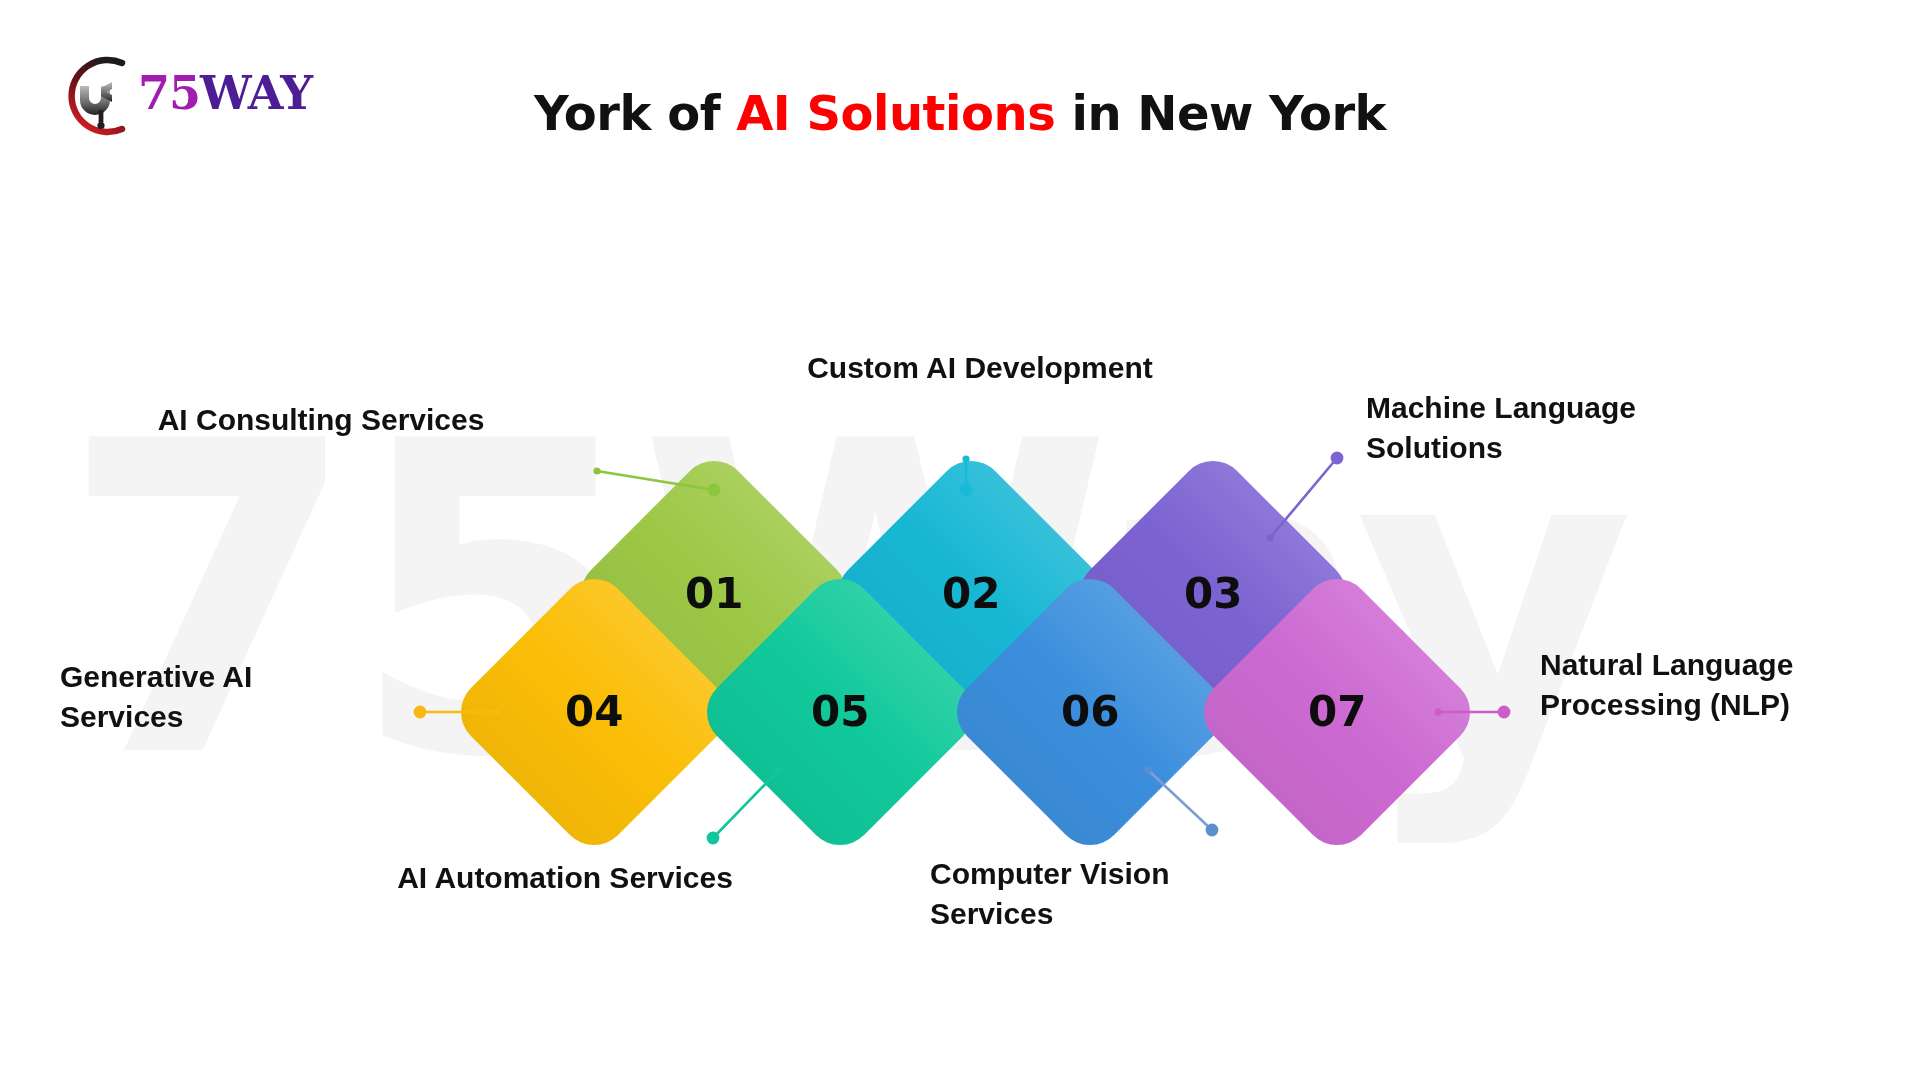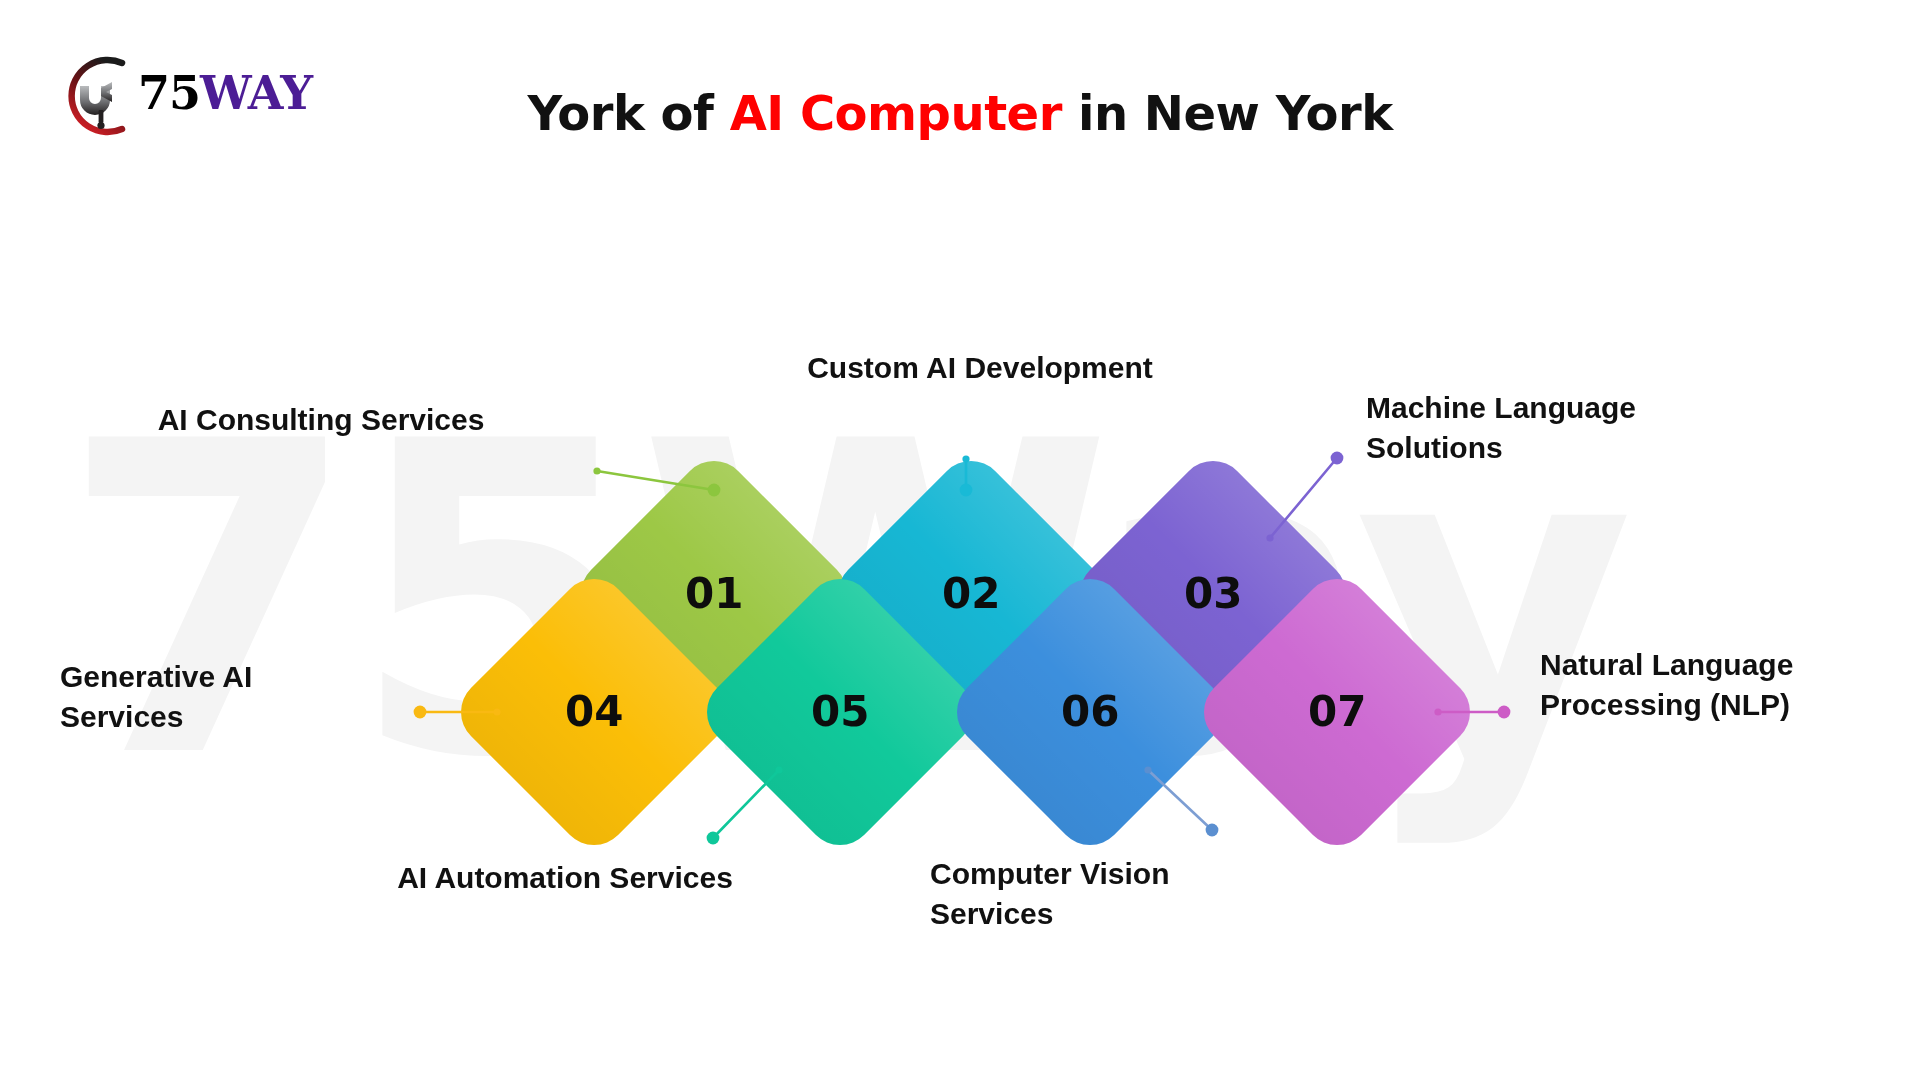--- a/index.html
+++ b/index.html
@@ -21,21 +21,21 @@
   #header { position:absolute; left:0; top:0; width:1920px; height:200px; z-index:5; }
 
   #logo { position:absolute; left:60px; top:48px; width:260px; height:96px; }
   #logo-mark { position:absolute; left:0; top:4px; width:82px; height:88px; }
   #logo-word {
     position:absolute; left:78px; top:22px;
     font-family:"DejaVu Serif", serif;
     font-weight:700; font-size:46px; letter-spacing:-1px;
     white-space:nowrap; line-height:1;
   }
-  #logo-75 { color:#000000; }
+  #logo-75 { color:#a21caf; }
   #logo-way { color:#4c1d95; }
 
   #page-title {
     position:absolute; left:0; top:85px; width:1920px;
     text-align:center;
     font-family:"DejaVu Sans", sans-serif;
     font-weight:700; font-size:48px; color:#111111;
     letter-spacing:-0.5px; white-space:nowrap;
   }
   #page-title .accent { color:#ff0000; }
@@ -101,21 +101,21 @@
       </defs>
       <path d="M62 11 A36 36 0 1 0 62 77" fill="none" stroke="url(#arcGrad)" stroke-width="6.5" stroke-linecap="round"></path>
       <path d="M20 34 h9 v12 a6 6 0 0 0 12 0 v-12 h9 v14 a15 15 0 0 1 -30 0 z" fill="url(#wGrad)"></path>
       <path d="M41 36 l11 -6 v7 l-6 3 6 3 v7 l-11 -6 z" fill="url(#wGrad)"></path>
       <rect x="38.6" y="58" width="4.8" height="13" rx="1.2" fill="#231f20"></rect>
       <circle cx="41" cy="73.5" r="3.6" fill="#231f20"></circle>
     </svg>
     <div id="logo-word"><span id="logo-75">75</span><span id="logo-way">WAY</span></div>
   </div>
 
-  <h1 id="page-title"><span>York of </span><span class="accent">AI Computer</span><span> in New York</span></h1>
+  <h1 id="page-title"><span>York of </span><span class="accent">AI Solutions</span><span> in New York</span></h1>
 </div>
 
 <svg id="connectors" viewBox="0 0 1920 1080" xmlns="http://www.w3.org/2000/svg" aria-hidden="true">
   <g id="connector-group">
       <line x1="597" y1="471" x2="714" y2="490" stroke="#8cc63e" stroke-width="2.6" stroke-linecap="round"></line>
       <circle cx="597" cy="471" r="3.6" fill="#8cc63e"></circle>
       <circle cx="714" cy="490" r="6.4" fill="#8cc63e"></circle>
       <line x1="966" y1="459" x2="966" y2="490" stroke="#19bad6" stroke-width="2.6" stroke-linecap="round"></line>
       <circle cx="966" cy="459" r="3.6" fill="#19bad6"></circle>
       <circle cx="966" cy="490" r="6.4" fill="#19bad6"></circle>

